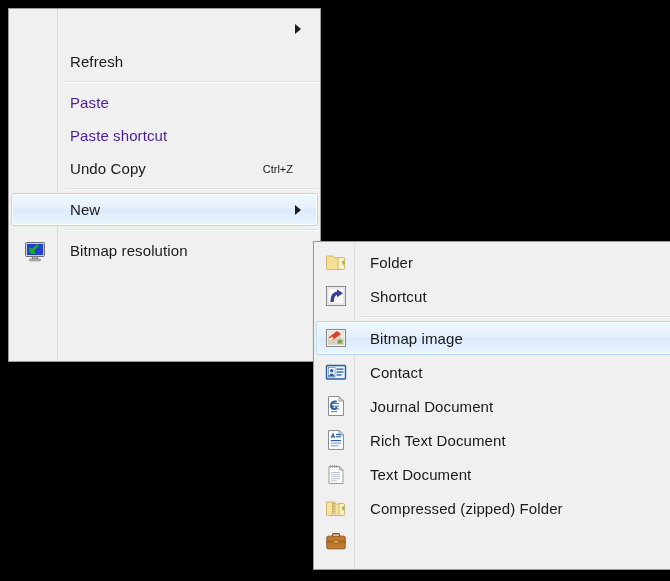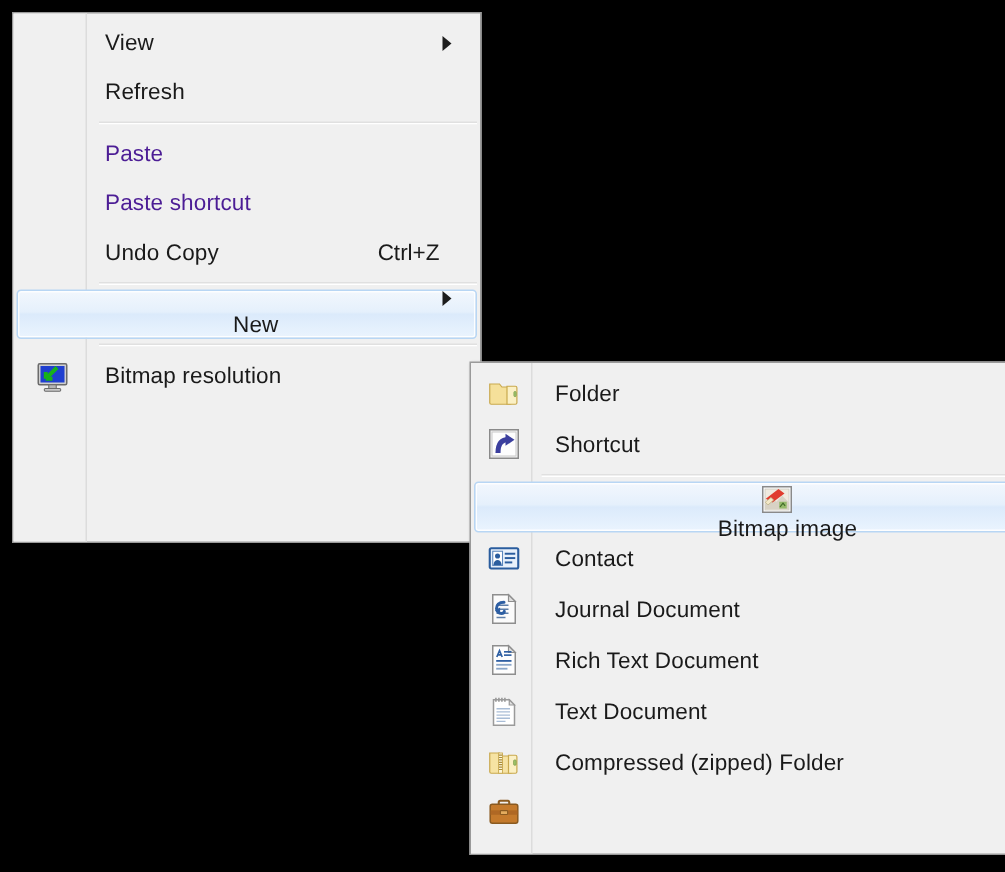--- a/index.html
+++ b/index.html
@@ -97,38 +97,37 @@
     color: #1a1a1a;
     letter-spacing: 0.1px;
   }
   #new-submenu .row .label { padding-left: 15px; }
 
   .row.disabled .label { color: #4c1d95; }
 
   .row .accel {
     color: #1a1a1a;
     padding-right: 24px;
-    font-size: 15px;
+    font-size: 11px;
   }
 
   .row .arrow {
     position: absolute;
     right: 16px;
     width: 0; height: 0;
     border-top: 5px solid transparent;
     border-bottom: 5px solid transparent;
     border-left: 6px solid #1d1d1d;
   }
 
   
   .row.selected {
     background: linear-gradient(to bottom, #f2f7fd 0%, #e5f0fc 45%, #dbeafb 50%, #eaf4fe 100%);
     border: 1px solid #b8d6f4;
     box-shadow: inset 0 0 0 1px #fdfeff;
-    flex-direction: column;
   }
 
   
   .sep {
     height: 1px;
     background: #e0e0e0;
     border-bottom: 1px solid #ffffff;
     margin: 3px 2px 3px 57px;
   }
   #new-submenu .sep { margin-left: 47px; margin-right: 4px; }
@@ -141,21 +140,20 @@
 </head>
 <body>
 
 <div id="root">
 
   <div class="menu" id="context-menu">
     <div class="gutter"></div>
     <div class="items" id="context-menu-items">
         <div class="row">
           <div class="icon-cell"></div>
-          <div class="label">View</div>
           <div class="arrow"></div>
         </div>
         <div class="row">
           <div class="icon-cell"></div>
           <div class="label">Refresh</div>
         </div>
         <div class="sep"></div>
         <div class="row disabled">
           <div class="icon-cell"></div>
           <div class="label">Paste</div>

